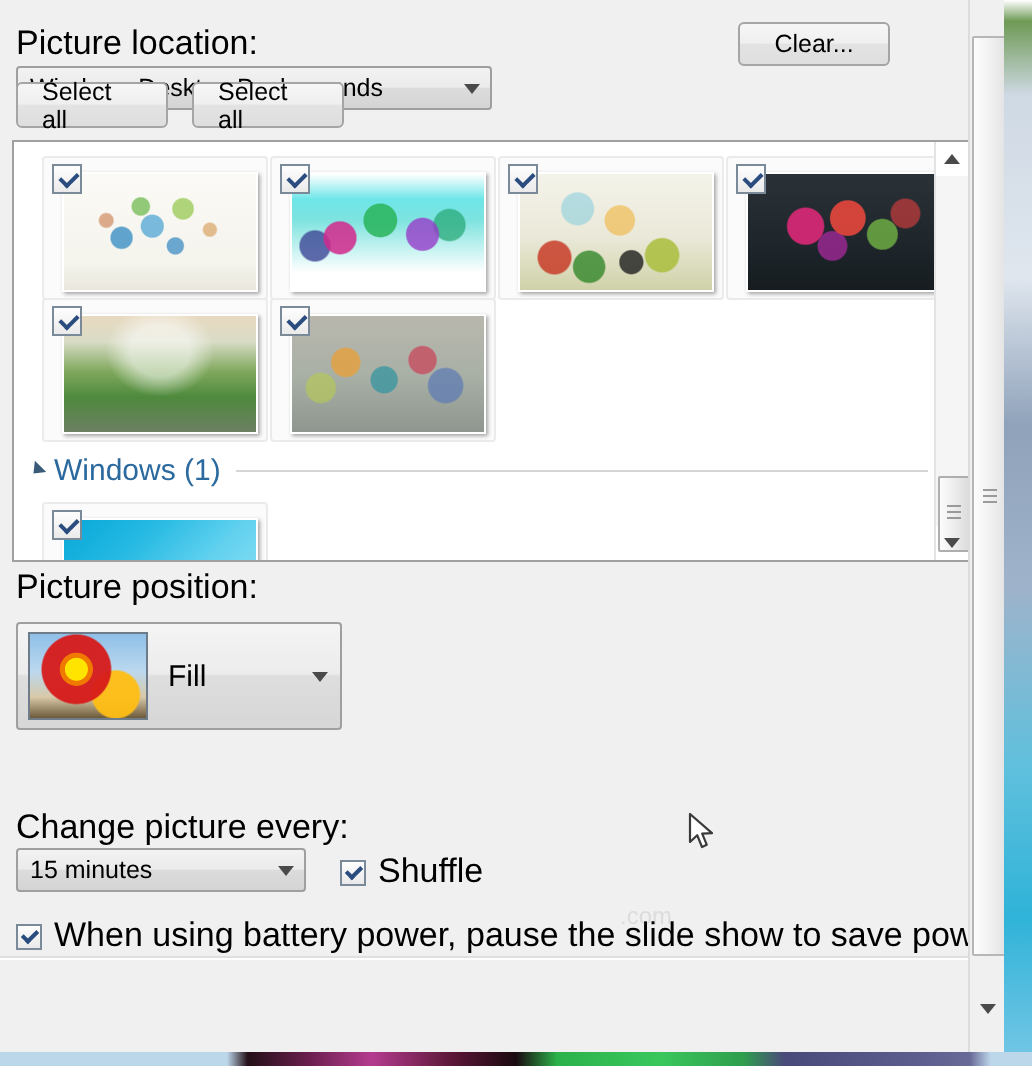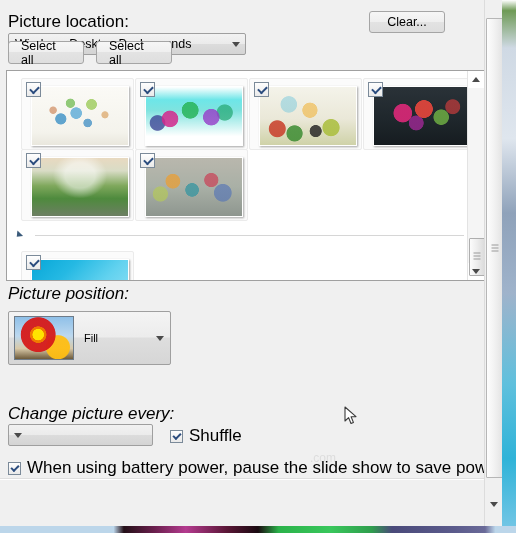--- a/index.html
+++ b/index.html
@@ -172,36 +172,36 @@
   #inner-up{position:absolute;left:0;top:0;width:16px;height:17px;display:flex;align-items:center;justify-content:center;}
   #inner-down{position:absolute;left:0;bottom:0;width:16px;height:17px;display:flex;align-items:center;justify-content:center;}
   #inner-track{position:absolute;left:0;top:17px;width:16px;bottom:17px;background:#f5f5f5;}
   #inner-thumb{position:absolute;left:1px;top:150px;width:14px;height:36px;
     background:linear-gradient(90deg,#fcfcfc,#ededed 50%,#dcdcdc);
     border:1px solid #aeaeae;border-radius:1px;}
   #inner-thumb .grip{position:absolute;left:50%;top:50%;transform:translate(-50%,-50%);width:7px;}
   #inner-thumb .grip i{display:block;height:1px;background:#9a9a9a;margin-bottom:2px;}
 
   
-  #pos-label{position:absolute;left:8px;top:284px;font-style:italic;}
+  #pos-label{position:absolute;left:8px;top:284px;}
   #pos-combo{position:absolute;left:8px;top:311px;width:163px;height:54px;
     background:linear-gradient(180deg,#f4f4f4 0%,#ececec 48%,#dedede 50%,#d6d6d6 100%);
     border:1px solid #9f9f9f;border-radius:2px;box-sizing:border-box;
     display:flex;align-items:center;cursor:default;}
   #pos-thumb{width:58px;height:42px;margin-left:5px;border:1px solid #6e7b88;
     background:
       radial-gradient(circle at 40% 42%,#ffe400 0 13%,#f07a00 14% 19%,transparent 20%),
       radial-gradient(circle at 40% 42%,rgba(214,26,26,.95) 0 40%,transparent 42%),
       radial-gradient(circle at 74% 72%,rgba(255,190,20,.95) 0 22%,transparent 24%),
       linear-gradient(180deg,#8fc0e8 0%,#bcd8ef 45%,#d8c9a8 75%,#6d5a3a 100%);}
-  #pos-text{margin-left:10px;font-size:11px;flex:1;}
+  #pos-text{margin-left:10px;font-size:15px;flex:1;}
   #pos-arrow{width:20px;display:flex;align-items:center;justify-content:center;}
 
   
-  #chg-label{position:absolute;left:8px;top:404px;font-style:italic;}
+  #chg-label{position:absolute;left:8px;top:404px;}
   #chg-combo{position:absolute;left:8px;top:424px;width:145px;}
   #shuffle-wrap{position:absolute;left:170px;top:426px;display:flex;align-items:center;}
   .chk{width:13px;height:13px;box-sizing:border-box;position:relative;
     background:linear-gradient(180deg,#fefefe,#e9e9e9);border:1px solid #7b8a99;margin-right:6px;}
   .chk.on:after{content:"";position:absolute;left:2px;top:2px;width:6px;height:3px;
     border-left:2px solid #2b4c7e;border-bottom:2px solid #2b4c7e;transform:rotate(-45deg);}
   #battery-wrap{position:absolute;left:8px;top:458px;display:flex;align-items:center;}
 
   
   #sep{position:absolute;left:0;top:478px;width:485px;height:1px;background:#dfdfdf;}
@@ -269,20 +269,21 @@
           <div class="cb"></div>
           <div class="thumb art5"></div>
         </div>
         <div class="tile" style="left:128px;top:78px;">
           <div class="cb"></div>
           <div class="thumb art6"></div>
         </div>
 
         <div id="group-hdr">
           <span class="tri"></span>
+          <span id="group-title">Windows (1)</span>
           <span id="group-line"></span>
         </div>
 
         <div class="tile" style="left:14px;top:180px;">
           <div class="cb"></div>
           <div class="thumb art7"></div>
         </div>
       </div>
 
       <div id="inner-sb">
@@ -310,20 +311,21 @@
       <div id="pos-thumb"></div>
       <span id="pos-text">Fill</span>
       <span id="pos-arrow">
         <span class="arrow-down"></span>
       </span>
     </div>
 
     <div id="chg-label" class="label">Change picture every:</div>
 
     <div class="combo" id="chg-combo">
+      <span class="combo-text">15 minutes</span>
       <span class="combo-arrow">
         <span class="arrow-down"></span>
       </span>
     </div>
 
     <div id="shuffle-wrap">
       <span class="chk on"></span>
       <span class="label">Shuffle</span>
     </div>
 

